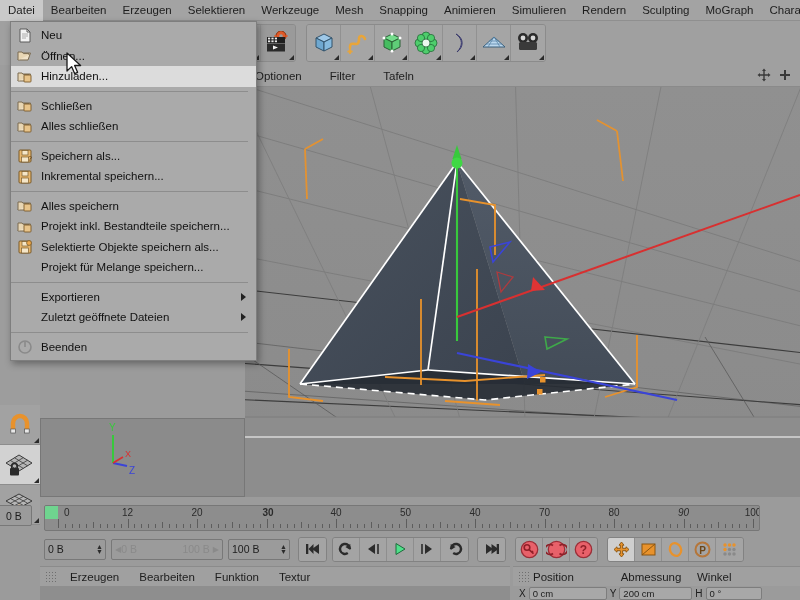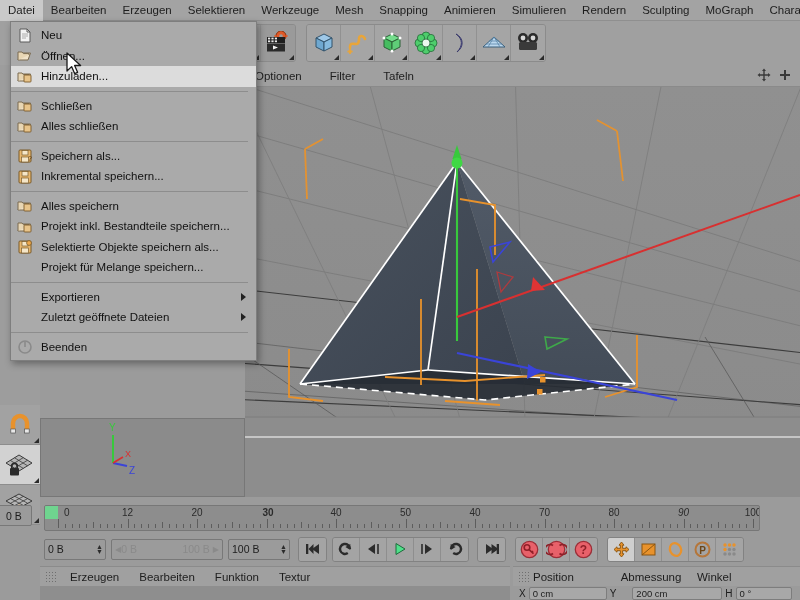--- a/index.html
+++ b/index.html
@@ -815,21 +815,21 @@
     <div style="width:72px;">Position</div>
     <div style="width:92px;text-align:center;">Abmessung</div>
     <div>Winkel</div>
   </div>
   <div class="attrrow">
     <span>X</span>
     <div class="attrfield" style="width:78px;">
       <span>0 cm</span>
     </div>
     <span>Y</span>
-    <div class="attrfield" style="width:90px;margin-left:13px;">
+    <div class="attrfield" style="width:73px;">
       <span>200 cm</span>
     </div>
     <span>H</span>
     <div class="attrfield" style="width:56px;">
       <span>0 °</span>
     </div>
   </div>
 
   <div class="dropdown" id="filemenu">
       <div class="ditem">

